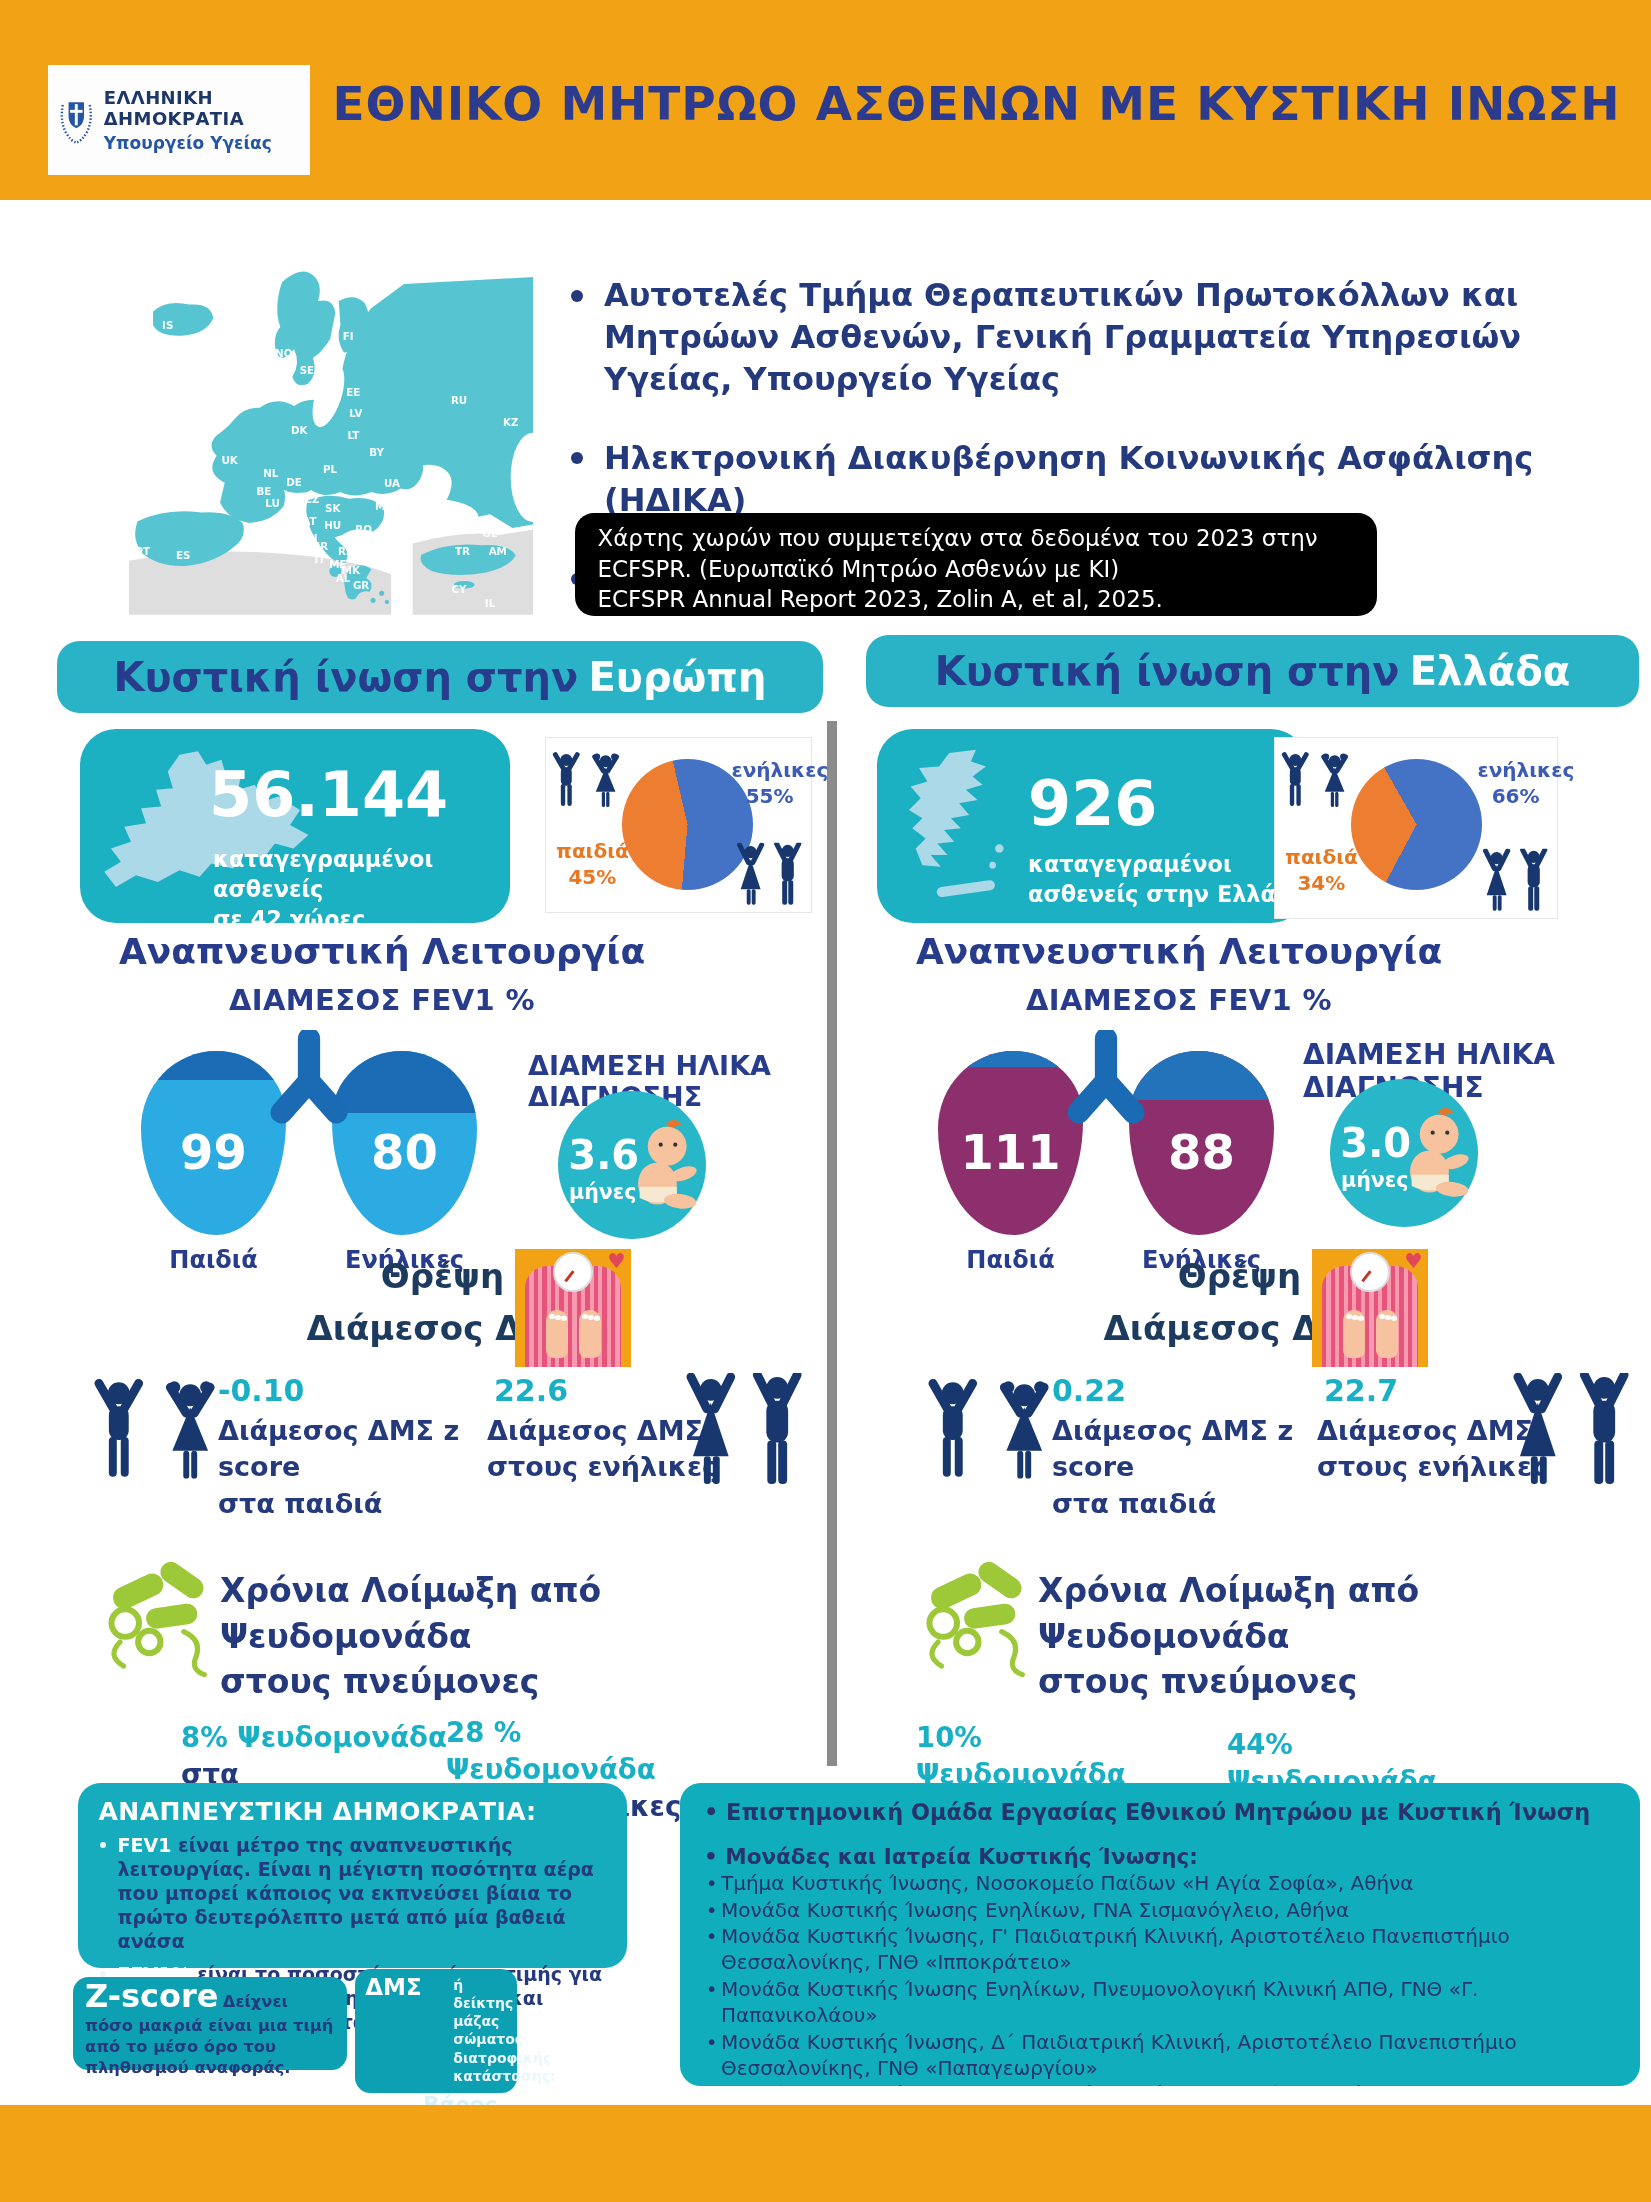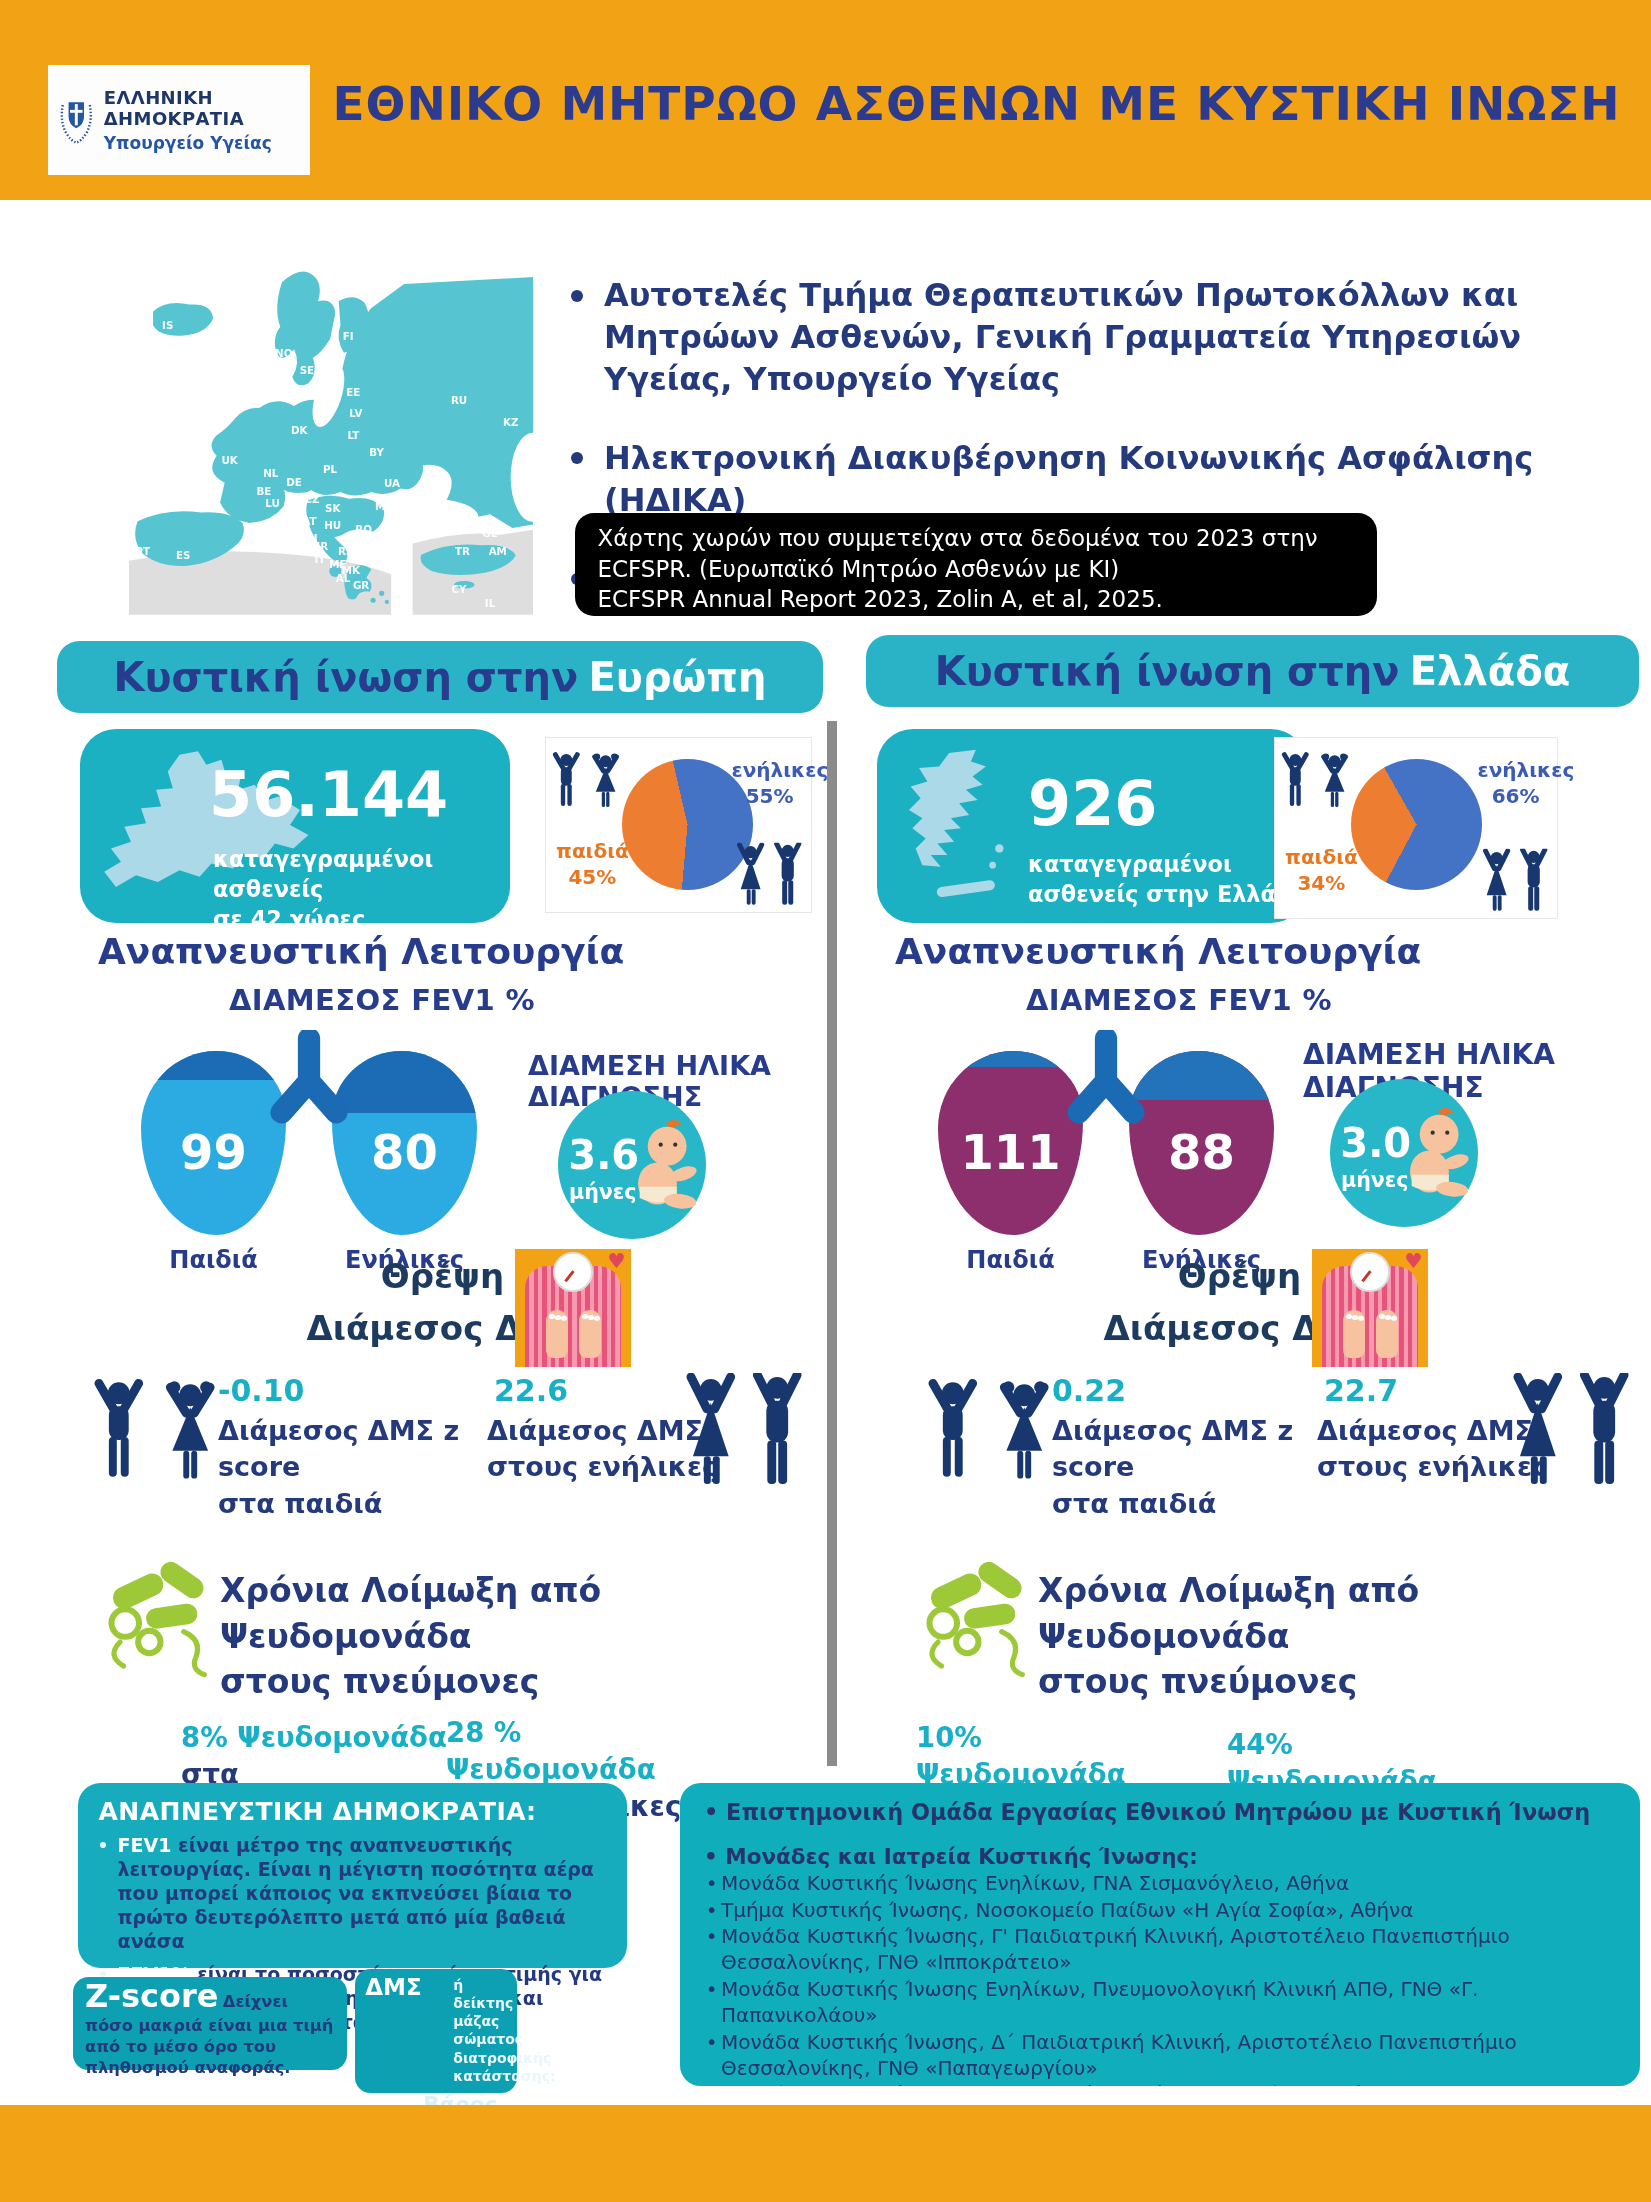--- a/index.html
+++ b/index.html
@@ -52,21 +52,21 @@
              border:1.7px solid #e6e6e6;box-sizing:border-box;}
   .col-gr .pie-panel{left:465px;width:284px;height:182px;}
   .pie{position:absolute;left:76px;top:20.6px;width:131px;height:131px;border-radius:50%;}
   .pie-adults{position:absolute;right:3.4px;top:19px;width:76px;text-align:center;
               font-size:20px;font-weight:bold;color:#3b5bb5;line-height:1.3;}
   .pie-children{position:absolute;left:6.9px;bottom:22.4px;width:79px;text-align:center;
                 font-size:20px;font-weight:bold;color:#e87722;line-height:1.3;}
   .pie-kids-icon{position:absolute;left:5.2px;top:12px;width:71px;height:60px;}
   .pie-adults-icon{position:absolute;right:5.2px;bottom:5.2px;width:72px;height:65px;}
 
-  .resp-title{position:absolute;left:86px;top:931px;width:568px;text-align:left;
+  .resp-title{position:absolute;left:86px;top:931px;width:568px;text-align:center;
               font-size:36px;font-weight:bold;color:#273c8c;}
   .fev-subtitle{position:absolute;left:86px;top:983px;width:568px;text-align:center;
                 font-size:29px;font-weight:bold;color:#273c8c;letter-spacing:0.4px;}
 
   .lungs{position:absolute;left:129px;top:1037px;width:336px;height:198px;}
   .lung{position:absolute;top:13.8px;width:145px;height:184px;overflow:hidden;}
   .lung-left{left:0;border-radius:52% 48% 48% 52% / 42% 36% 62% 58%;}
   .lung-right{right:0;border-radius:48% 52% 52% 48% / 36% 42% 58% 62%;}
   .col-eu .lung{background:#2caae2;}   .col-eu .lung-cap{background:#1b6cb5;}
   .col-gr .lung{background:#8e2f6d;}   .col-gr .lung-cap{background:#2273ba;}
@@ -577,22 +577,22 @@
     <div class="bmi-frac">
       <div class="num">Βάρος</div>
       <div class="den"><span>ύψος</span><sup>2</sup></div>
     </div>
   </div>
 
   <div class="team-box">
     <div class="lead">Επιστημονική Ομάδα Εργασίας Εθνικού Μητρώου με Κυστική Ίνωση</div>
     <div class="sub">Μονάδες και Ιατρεία Κυστικής Ίνωσης:</div>
     <ul>
+      <li>Τμήμα Κυστικής Ίνωσης, Νοσοκομείο Παίδων «Η Αγία Σοφία», Αθήνα</li>
       <li>Μονάδα Κυστικής Ίνωσης Ενηλίκων, ΓΝΑ Σισμανόγλειο, Αθήνα</li>
-      <li>Τμήμα Κυστικής Ίνωσης, Νοσοκομείο Παίδων «Η Αγία Σοφία», Αθήνα</li>
       <li>Μονάδα Κυστικής Ίνωσης, Γ' Παιδιατρική Κλινική, Αριστοτέλειο Πανεπιστήμιο Θεσσαλονίκης, ΓΝΘ «Ιπποκράτειο»</li>
       <li>Μονάδα Κυστικής Ίνωσης Ενηλίκων, Πνευμονολογική Κλινική ΑΠΘ, ΓΝΘ «Γ. Παπανικολάου»</li>
       <li>Μονάδα Κυστικής Ίνωσης, Δ΄ Παιδιατρική Κλινική, Αριστοτέλειο Πανεπιστήμιο Θεσσαλονίκης, ΓΝΘ «Παπαγεωργίου»</li>
       <li>Ιατρείο Κ.Ι. παιδιών, Πανεπιστημιακό Γενικό Νοσοκομείο Πατρών</li>
 
     </ul>
   </div>
 
   <div class="footer-band"></div>
 </div>

